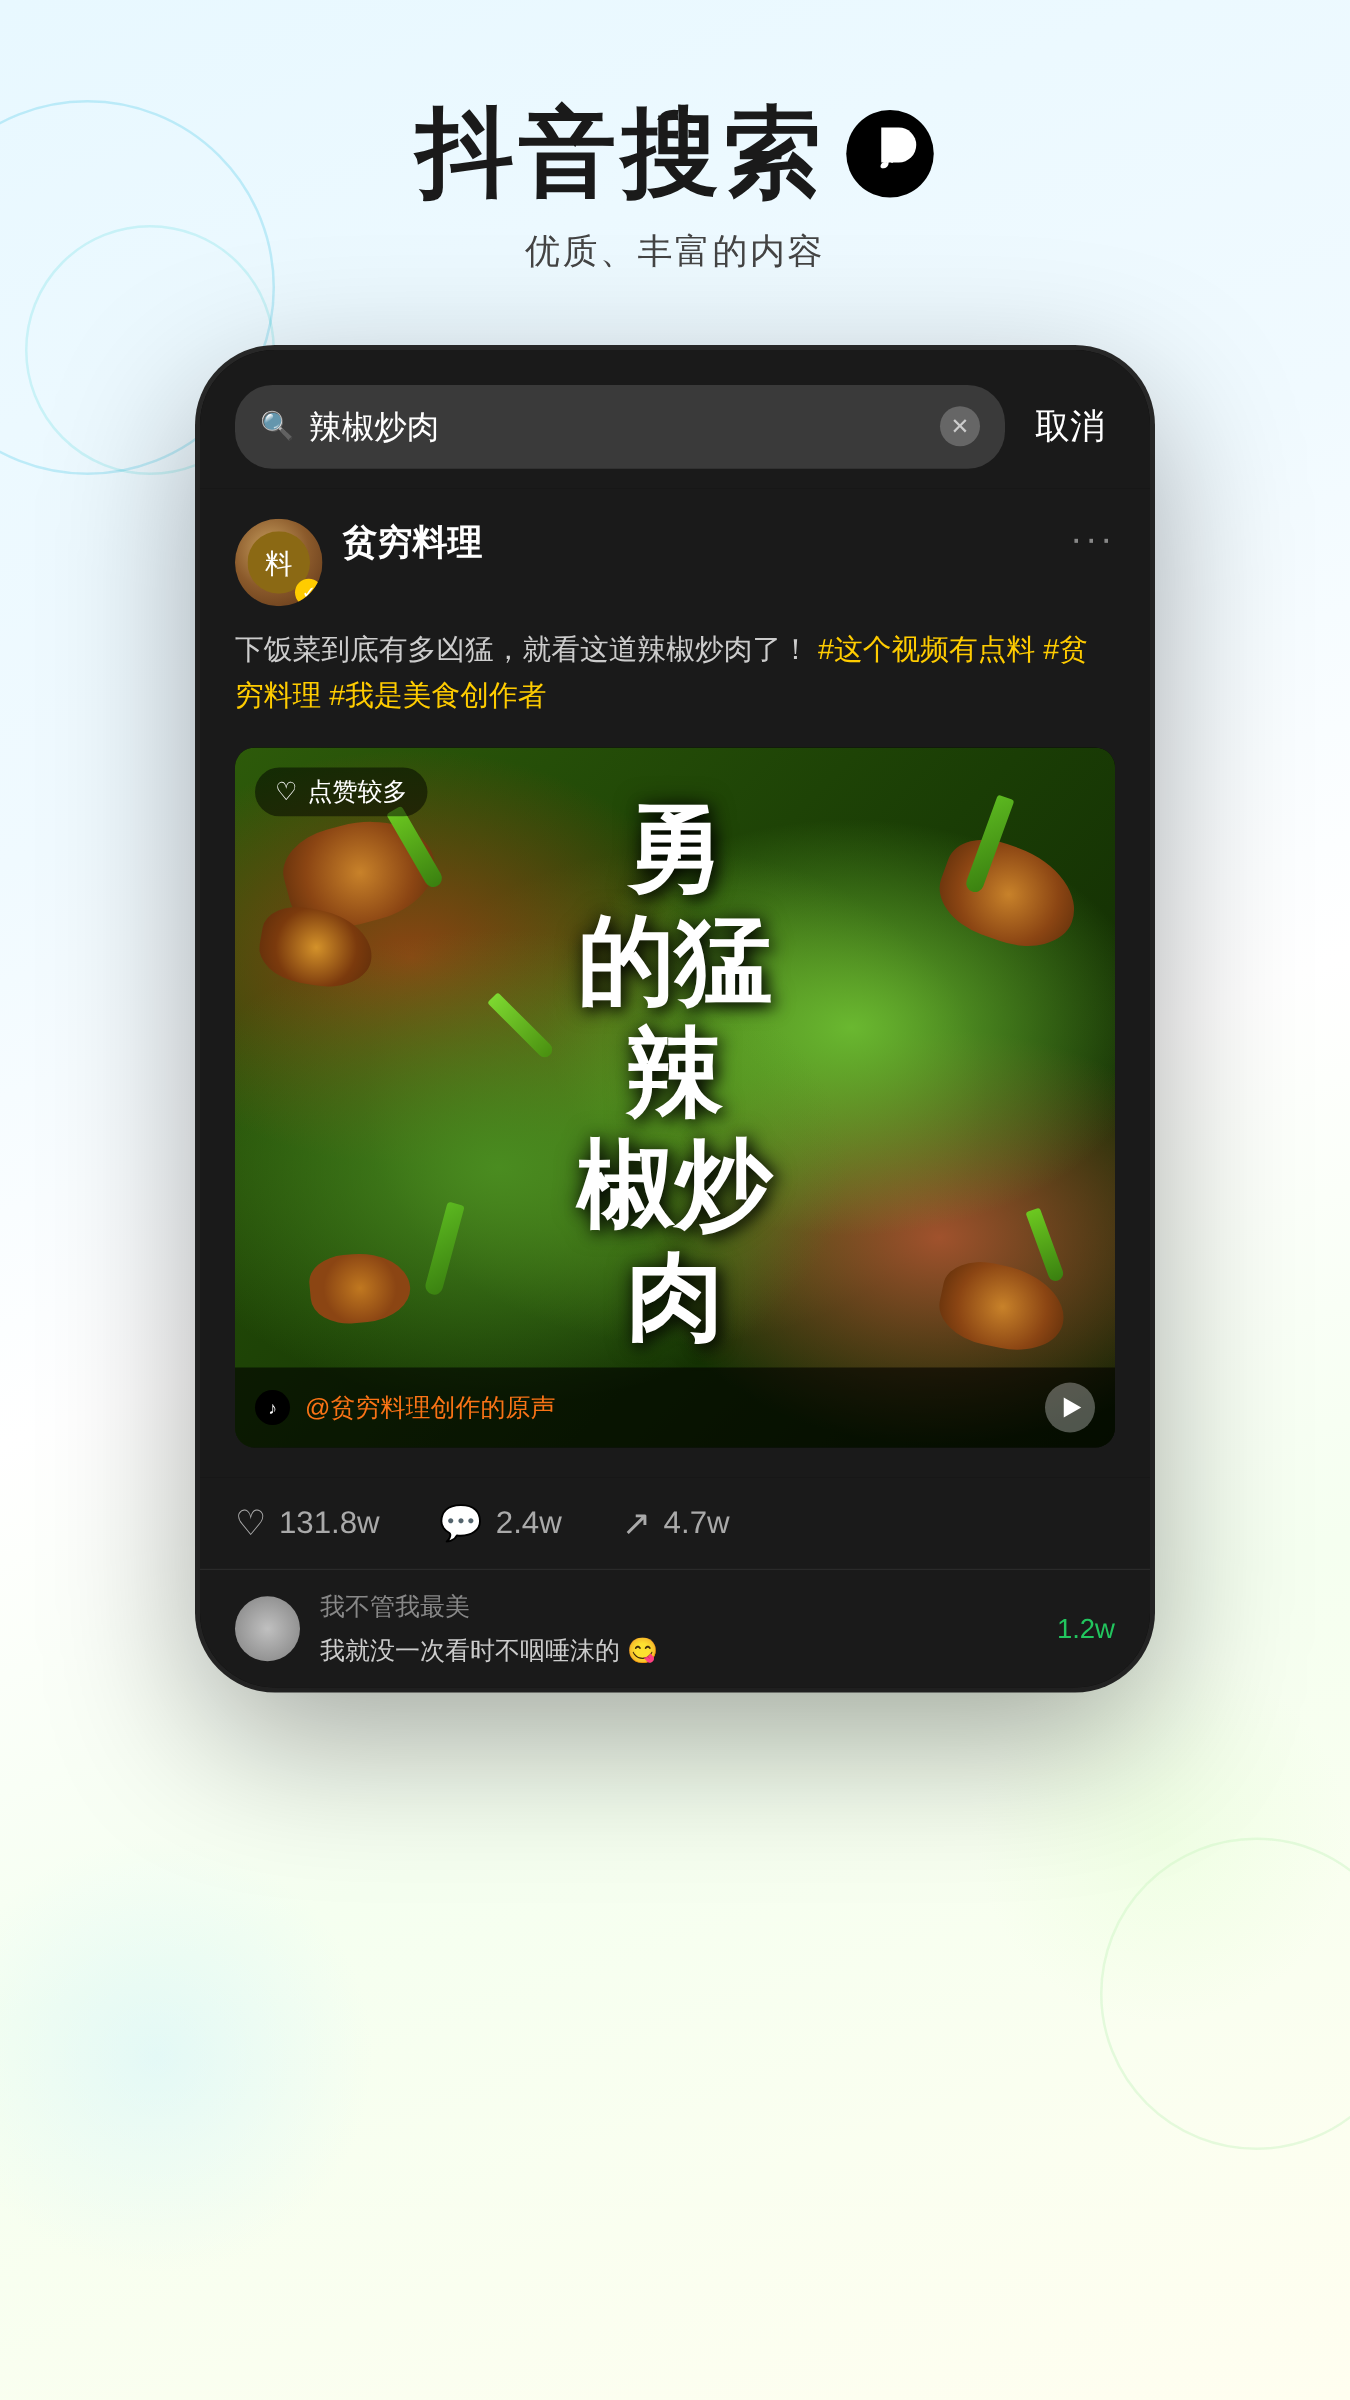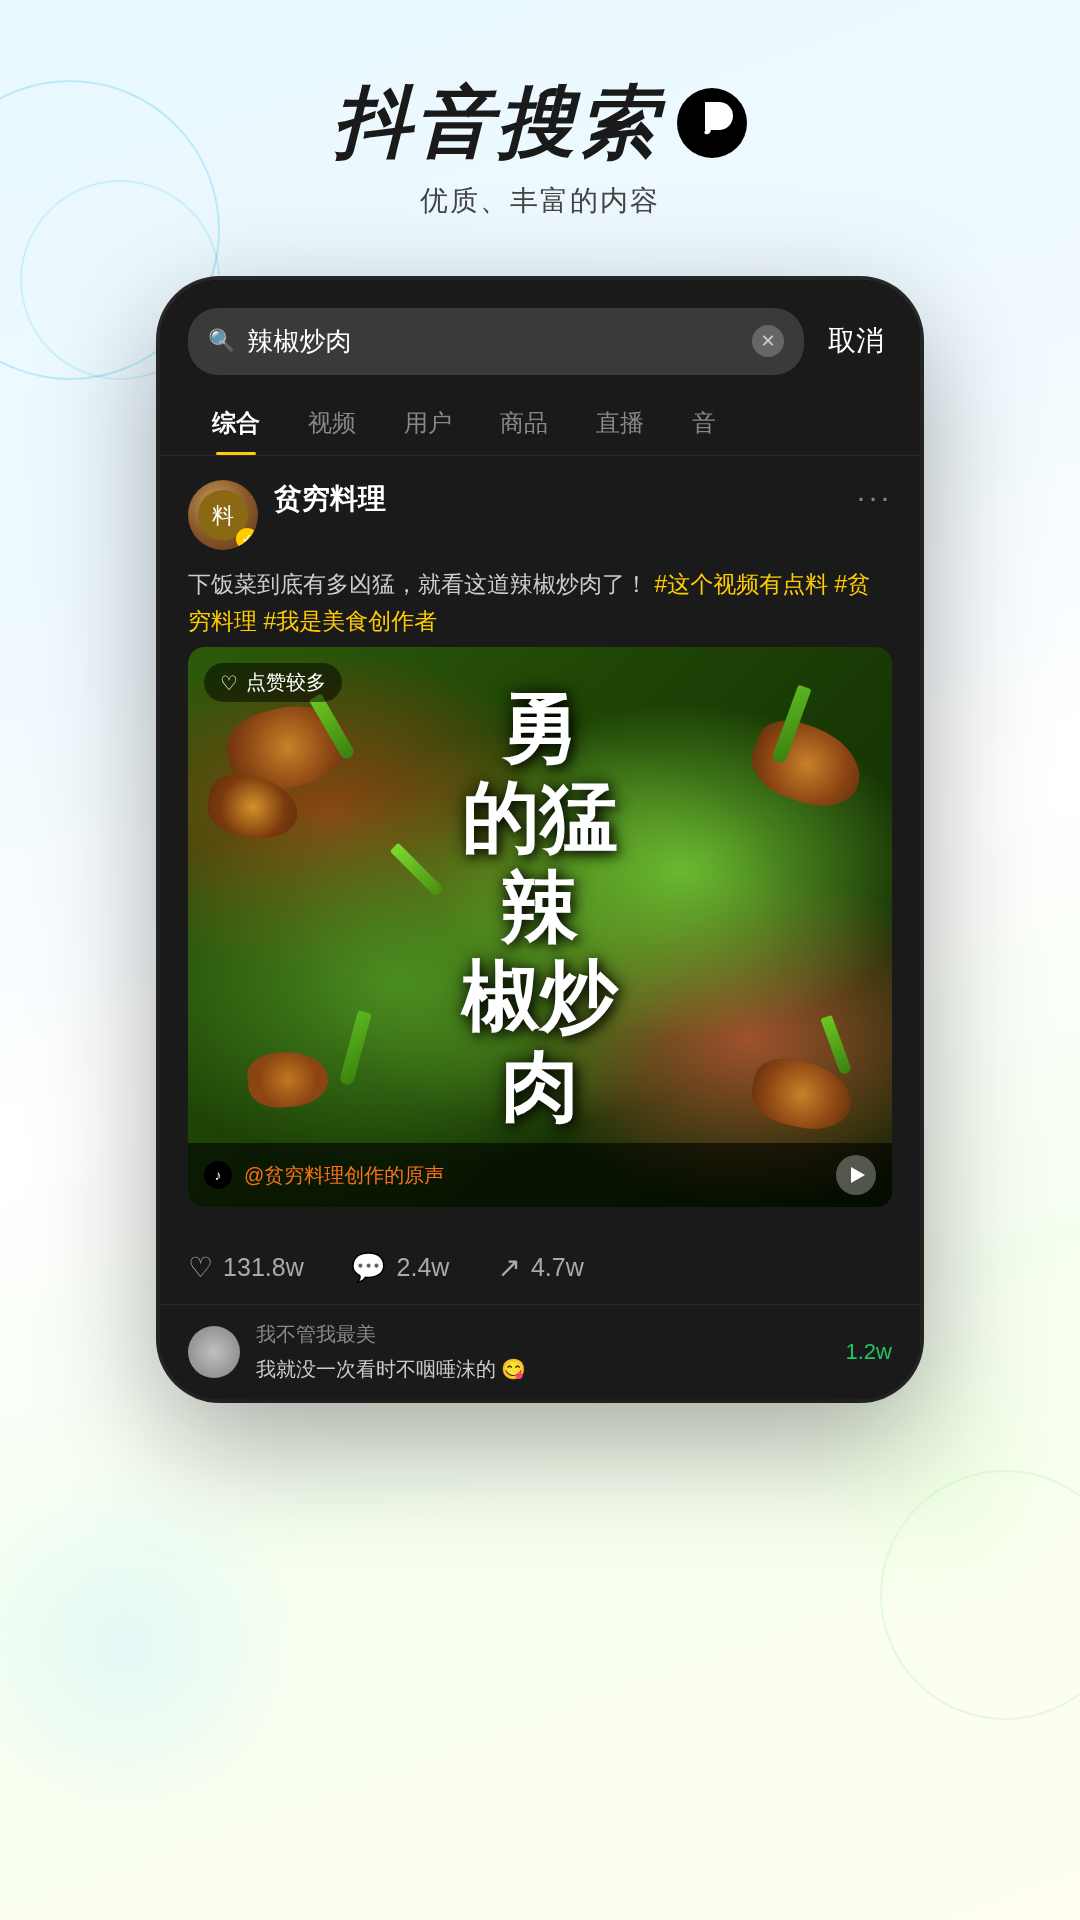--- a/index.html
+++ b/index.html
@@ -70,21 +70,20 @@
     .main-title {
       font-size: 78px;
       font-weight: 900;
       color: #1a1a1a;
       letter-spacing: 4px;
       line-height: 1.1;
       display: flex;
       align-items: center;
       justify-content: center;
       gap: 8px;
-      font-style: italic;
     }
 
     .tiktok-logo {
       width: 70px;
       height: 70px;
       background: #000;
       border-radius: 50%;
       display: inline-flex;
       align-items: center;
       justify-content: center;
@@ -284,21 +283,21 @@
       color: #888;
       font-size: 30px;
       letter-spacing: 2px;
     }
 
     
     .post-desc {
       color: #ccc;
       font-size: 23px;
       line-height: 1.6;
-      margin-bottom: 8px;
+      margin-bottom: 24px;
     }
 
     .hashtag {
       color: #ffcc00;
     }
 
     
     .video-thumbnail {
       border-radius: 16px;
       overflow: hidden;
@@ -498,40 +497,20 @@
 
       <div class="search-bar-container">
         <div class="search-bar">
           <span class="search-icon">🔍</span>
           <span class="search-text">辣椒炒肉</span>
           <div class="search-clear">✕</div>
         </div>
         <span class="cancel-btn">取消</span>
       </div>
 
-      <div class="tabs-container">
-        <div class="tab-item active">
-          <span>综合</span>
-        </div>
-        <div class="tab-item">
-          <span>视频</span>
-        </div>
-        <div class="tab-item">
-          <span>用户</span>
-        </div>
-        <div class="tab-item">
-          <span>商品</span>
-        </div>
-        <div class="tab-item">
-          <span>直播</span>
-        </div>
-        <div class="tab-item">
-          <span>音</span>
-        </div>
-      </div>
 
       <div class="content-area">
 
         <div class="user-card">
           <div class="user-avatar">
             <div class="avatar-img">
 
               <svg width="50" height="50" viewBox="0 0 50 50">
                 <circle cx="25" cy="25" r="25" fill="#8B6914"></circle>
                 <text x="25" y="33" text-anchor="middle" font-size="22" fill="#fff">料</text>

